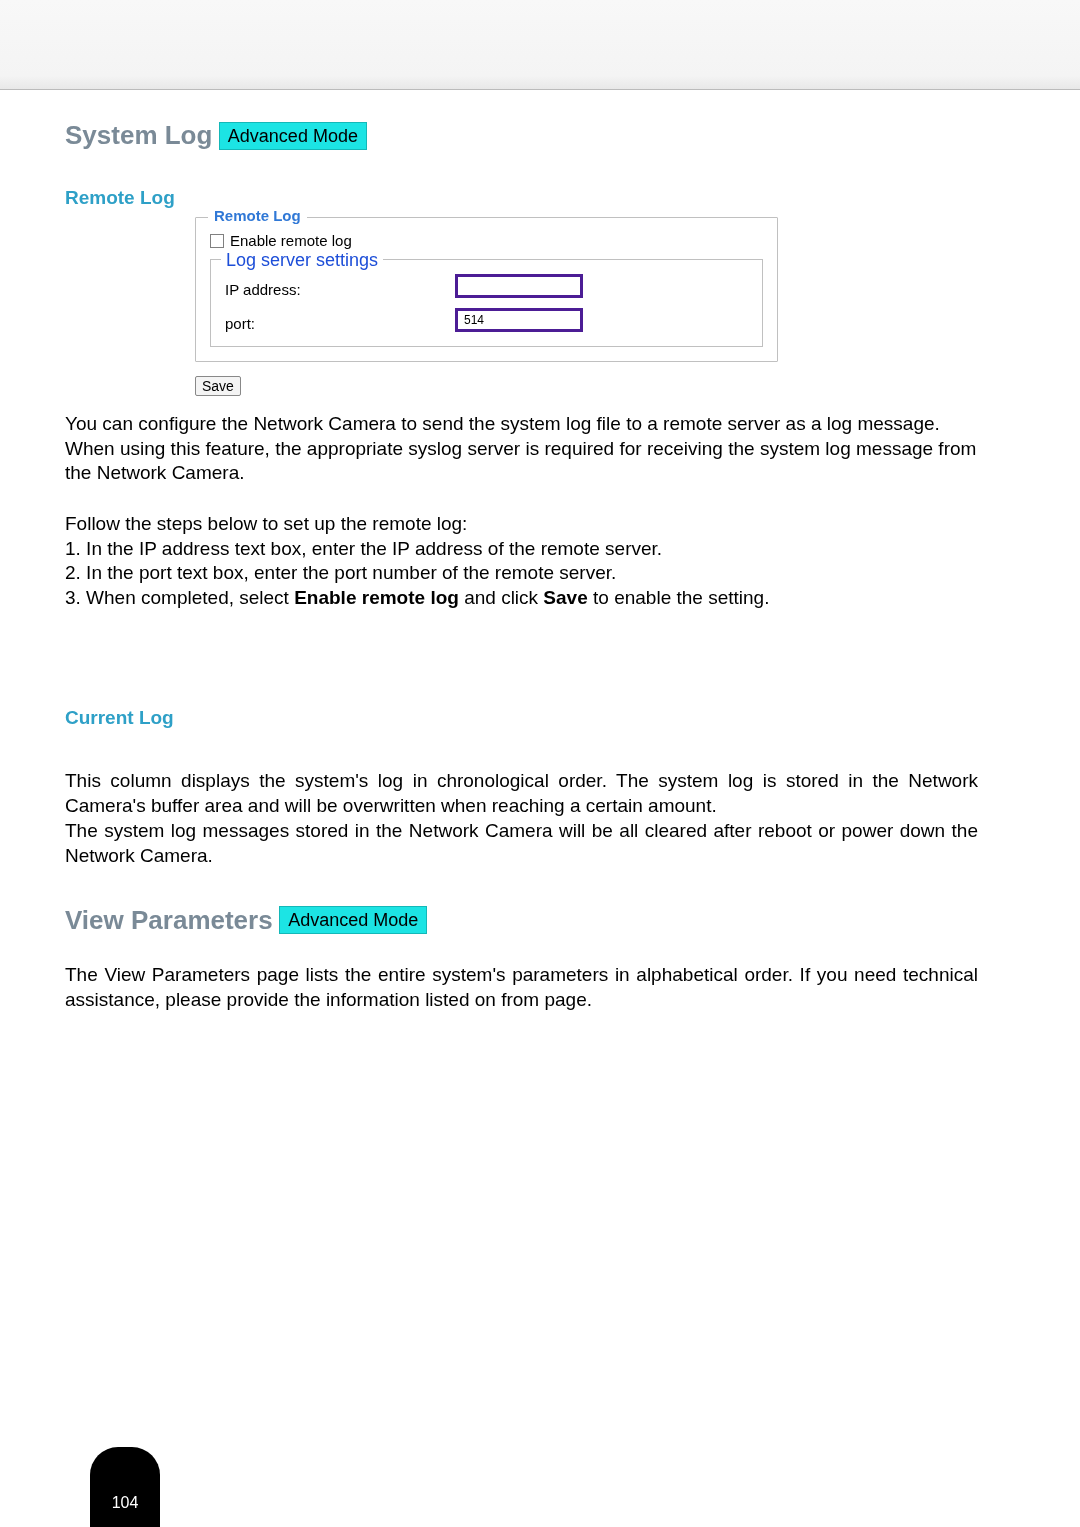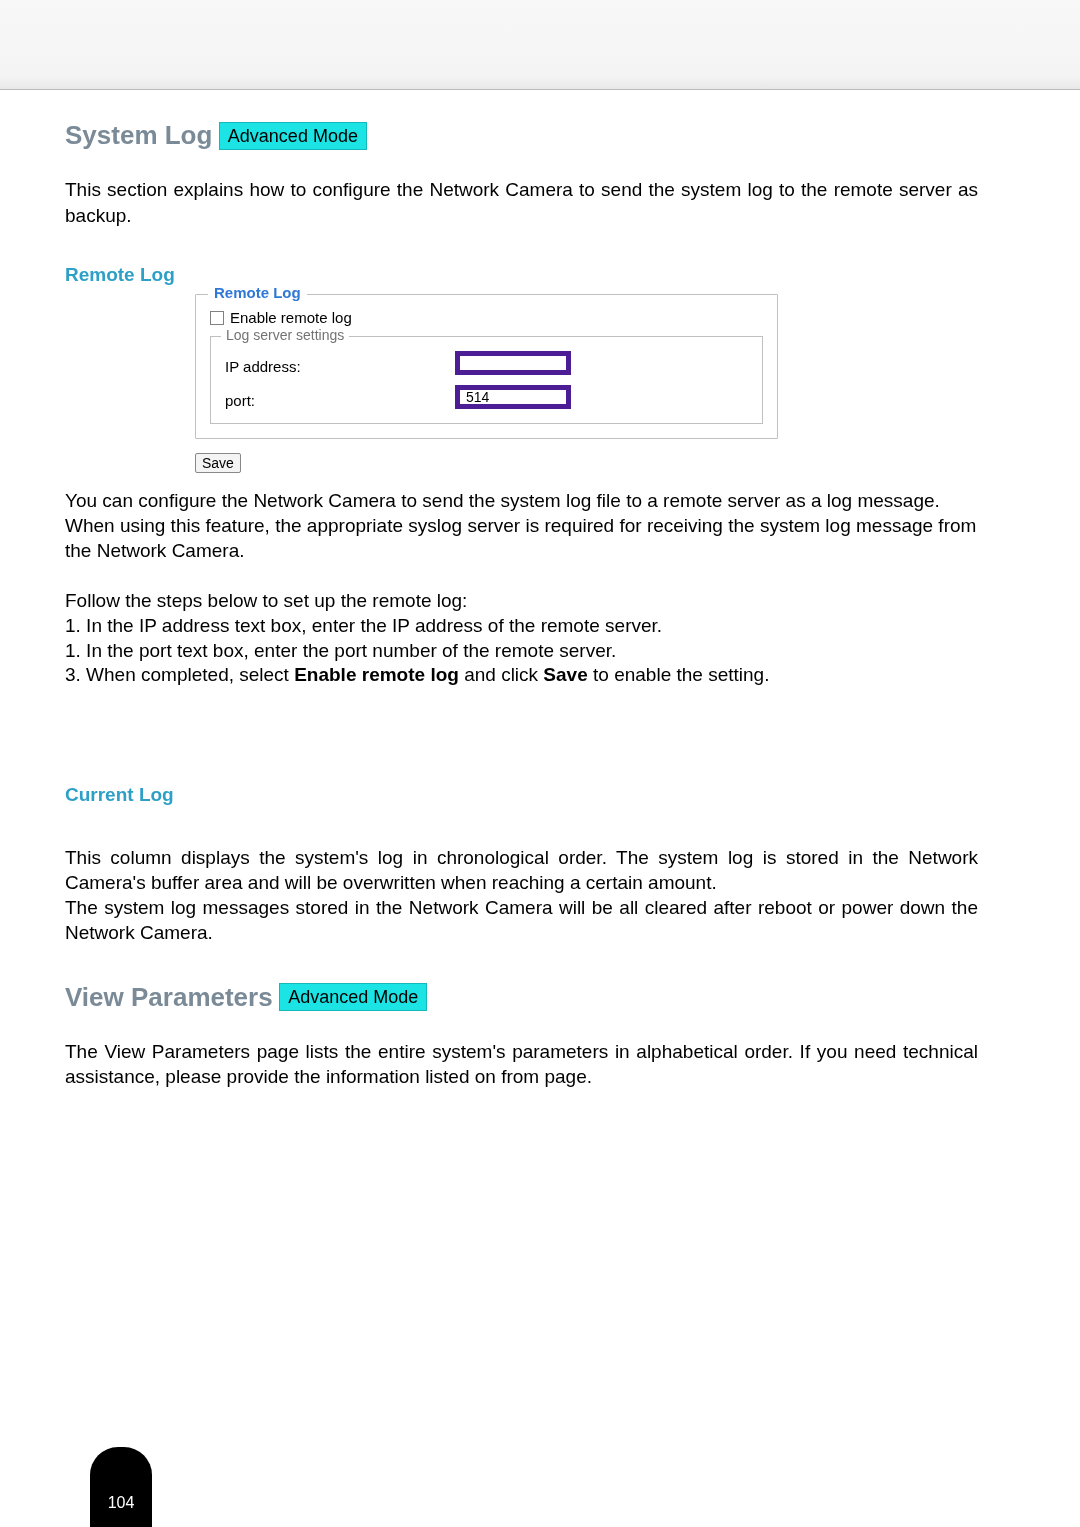--- a/index.html
+++ b/index.html
@@ -92,40 +92,40 @@
     border: 1px solid #c0c0c0;
     padding: 14px 14px 14px 14px;
     position: relative;
   }
   .inner-legend {
     position: absolute;
     top: -10px;
     left: 10px;
     background: #fff;
     padding: 0 5px;
-    font-size: 14px;
-    color: #737373;
+    font-size: 18px;
+    color: #1d4ed8;
   }
   .form-row {
     display: flex;
     align-items: flex-end;
     margin-bottom: 10px;
   }
   .form-row:last-child { margin-bottom: 0; }
   .form-label {
     width: 230px;
     font-size: 15px;
     color: #000;
   }
   .text-input {
-    width: 116px;
+    width: 128px;
     height: 24px;
-    border: 5px solid #4c1d95;
-    background: #fff;
-    font-size: 14px;
+    border: 3px solid #4c1d95;
+    background: #fff;
+    font-size: 12px;
     padding: 0 6px;
     color: #000;
   }
   .save-btn {
     border: 1px solid #888;
     background: #f4f4f4;
     font-size: 14px;
     padding: 1px 6px;
     border-radius: 2px;
     cursor: pointer;
@@ -155,21 +155,21 @@
     color: #2ea0c7;
     margin-top: 96px;
   }
   .view-params-block {
     margin-top: 36px;
   }
   .page-tab {
     position: absolute;
     bottom: 0;
     left: 90px;
-    width: 62px;
+    width: 70px;
     height: 80px;
     background: #000;
     border-top-left-radius: 28px;
     border-top-right-radius: 28px;
     color: #fff;
     display: flex;
     align-items: center;
     justify-content: center;
     font-size: 16px;
     padding-top: 32px;
@@ -180,21 +180,20 @@
 
 <div class="top-border"></div>
 
 <div class="content">
 
   <div>
     <span class="sec-heading">System Log</span>
     <span class="adv-badge">Advanced Mode</span>
   </div>
 
-  <p class="intro">This section explains how to configure the Network Camera to send the system log to the remote server as backup.</p>
 
   <div class="sub-heading">Remote Log</div>
 
   <div class="form-panel">
     <div class="fieldset">
       <span class="fieldset-legend legend-blue">Remote Log</span>
 
       <div class="enable-row">
         <span class="checkbox"></span>
         <span>Enable remote log</span>
@@ -215,21 +214,21 @@
       </div>
     </div>
 
     <button class="save-btn">Save</button>
   </div>
 
   <p class="para" style="text-align:left;">You can configure the Network Camera to send the system log file to a remote server as a log message. When using this feature, the appropriate syslog server is required for receiving the system log message from the Network Camera.</p>
 
   <p class="steps-title">Follow the steps below to set up the remote log:</p>
   <p class="step-line">1. In the IP address text box, enter the IP address of the remote server.</p>
-  <p class="step-line">1. In the port text box, enter the port number of the remote server.</p>
+  <p class="step-line">2. In the port text box, enter the port number of the remote server.</p>
   <p class="step-line">
     <span>3. When completed, select </span><span class="strong">Enable remote log</span><span> and click </span><span class="strong">Save</span><span> to enable the setting.</span>
   </p>
 
   <div class="current-log-heading">Current Log</div>
 
   <p class="para" style="margin-top:40px;">This column displays the system's log in chronological order. The system log is stored in the Network Camera's buffer area and will be overwritten when reaching a certain amount.</p>
   <p class="para" style="margin-top:1px;">The system log messages stored in the Network Camera will be all cleared after reboot or power down the Network Camera.</p>
 
   <div class="view-params-block">

